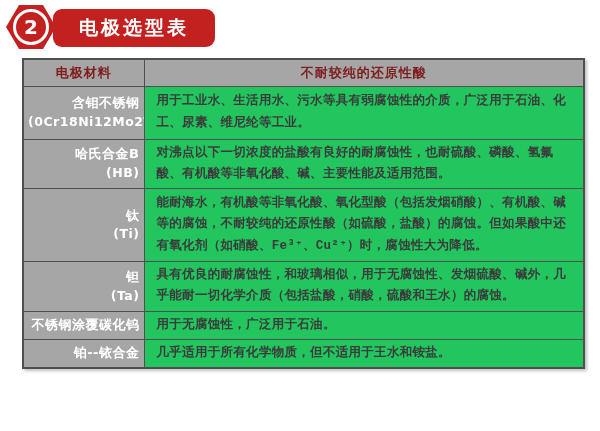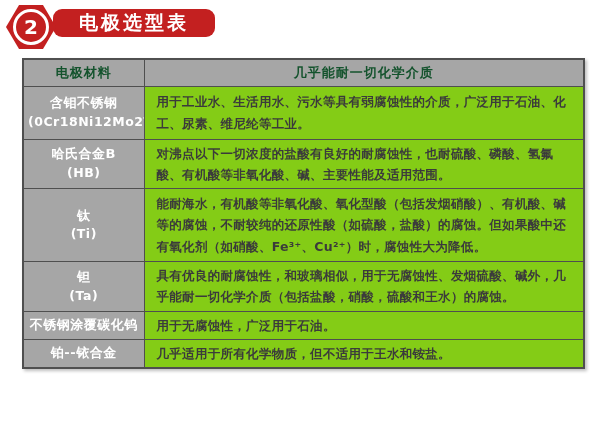--- a/index.html
+++ b/index.html
@@ -13,45 +13,45 @@
     position:absolute;left:6px;top:4px;width:50px;height:46px;background:#c32020;
     clip-path:polygon(26% 2%,74% 2%,100% 50%,74% 98%,26% 98%,0% 50%);
     display:flex;align-items:center;justify-content:center;z-index:2;
   }
   .hex-ring{
     width:30px;height:30px;border:3px solid #ffffff;border-radius:50%;
     display:flex;align-items:center;justify-content:center;
     color:#ffffff;font-size:20px;font-weight:bold;line-height:1;
   }
   .pill{
-    position:absolute;left:53px;top:9px;width:162px;height:28px;background:#c32020;
+    position:absolute;left:53px;top:9px;width:162px;height:38px;background:#c32020;
     border-radius:9px;display:flex;align-items:center;justify-content:center;
     color:#ffffff;font-size:19px;font-weight:bold;letter-spacing:3px;z-index:1;
   }
   
   table.sel{
     position:absolute;left:22px;top:58px;width:561px;
     border-collapse:collapse;table-layout:fixed;
     box-shadow:2px 2px 3px rgba(0,0,0,0.25);
   }
   table.sel th, table.sel td{border:1px solid #4f4f4f;overflow:hidden;}
   table.sel{border:2px solid #4f4f4f;}
   th.col{
-    background:#a6a6a6;color:#14532d;font-size:13px;font-weight:bold;
+    background:#a6a6a6;color:#7f1d1d;font-size:13px;font-weight:bold;
     letter-spacing:1px;text-align:center;padding:0;
   }
   td.mat{
     background:#a6a6a6;color:#ffffff;font-size:13px;font-weight:bold;
-    text-align:center;padding:0 4px;line-height:1.45;letter-spacing:0.5px;
+    text-align:right;padding:0 4px;line-height:1.45;letter-spacing:0.5px;
   }
   td.mat .code{font-size:12.5px;}
   td.desc{
-    background:#84cc16;color:#3b3b3b;font-size:12.5px;font-weight:bold;
+    background:#22c55e;color:#3b3b3b;font-size:12.5px;font-weight:bold;
     text-align:left;vertical-align:middle;padding:3px 10px 3px 12px;
-    line-height:1.7;letter-spacing:0.3px;
+    line-height:1.7;letter-spacing:0.3px;font-family:Liberation Mono, monospace;
   }
   tr.h-head{height:27px;}
   tr.h-r0{height:53px;}
   tr.h-r1{height:47px;}
   tr.h-r2{height:66px;}
   tr.h-r3{height:73px;}
   tr.h-r4{height:47px;}
   tr.h-r5{height:24px;padding-left:36px;}
   tr.h-r6{height:27px;}
 </style>
@@ -68,21 +68,21 @@
   </div>
 
   <table class="sel">
     <colgroup>
       <col style="width:121px">
       <col style="width:440px">
     </colgroup>
     <thead>
       <tr class="h-head">
         <th class="col">电极材料</th>
-        <th class="col">几乎能耐一切化学介质</th>
+        <th class="col">不耐较纯的还原性酸</th>
       </tr>
     </thead>
     <tbody>
       <tr class="h-r0">
         <td class="mat">
           <div>含钼不锈钢</div>
           <div class="code">(0Cr18Ni12Mo2Ti)</div>
         </td>
         <td class="desc">用于工业水、生活用水、污水等具有弱腐蚀性的介质，广泛用于石油、化工、尿素、维尼纶等工业。</td>
       </tr>

